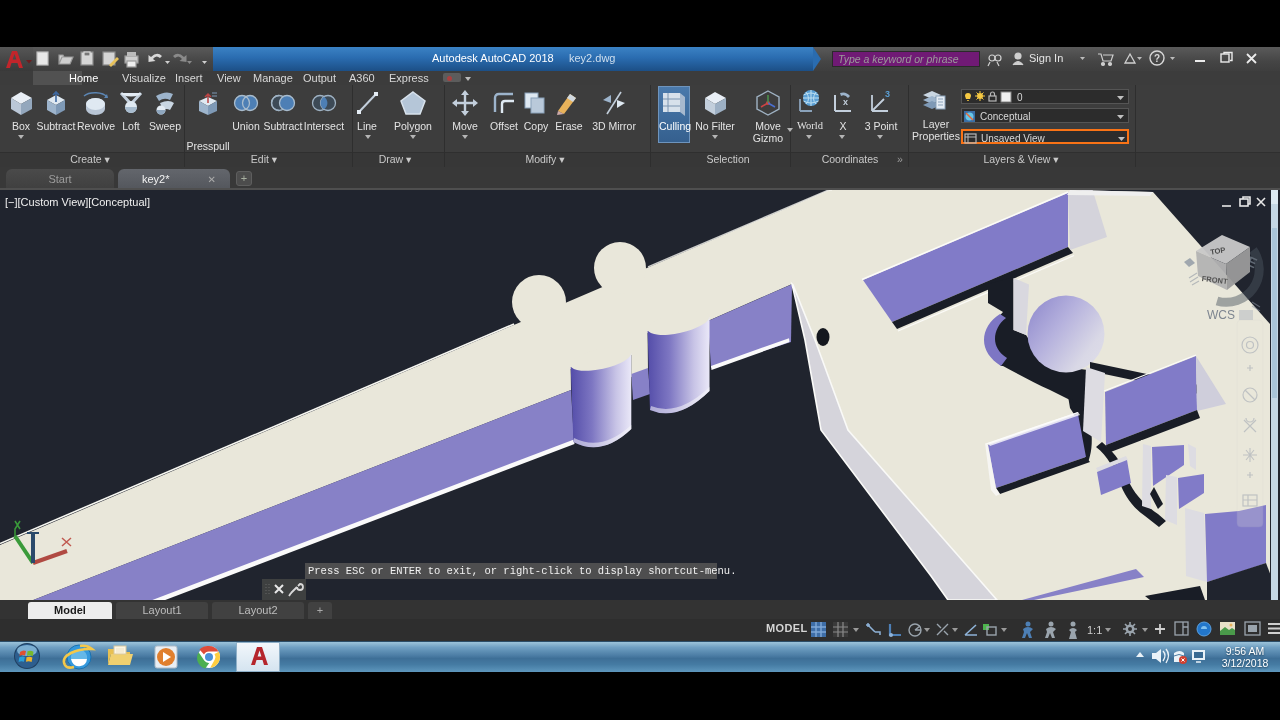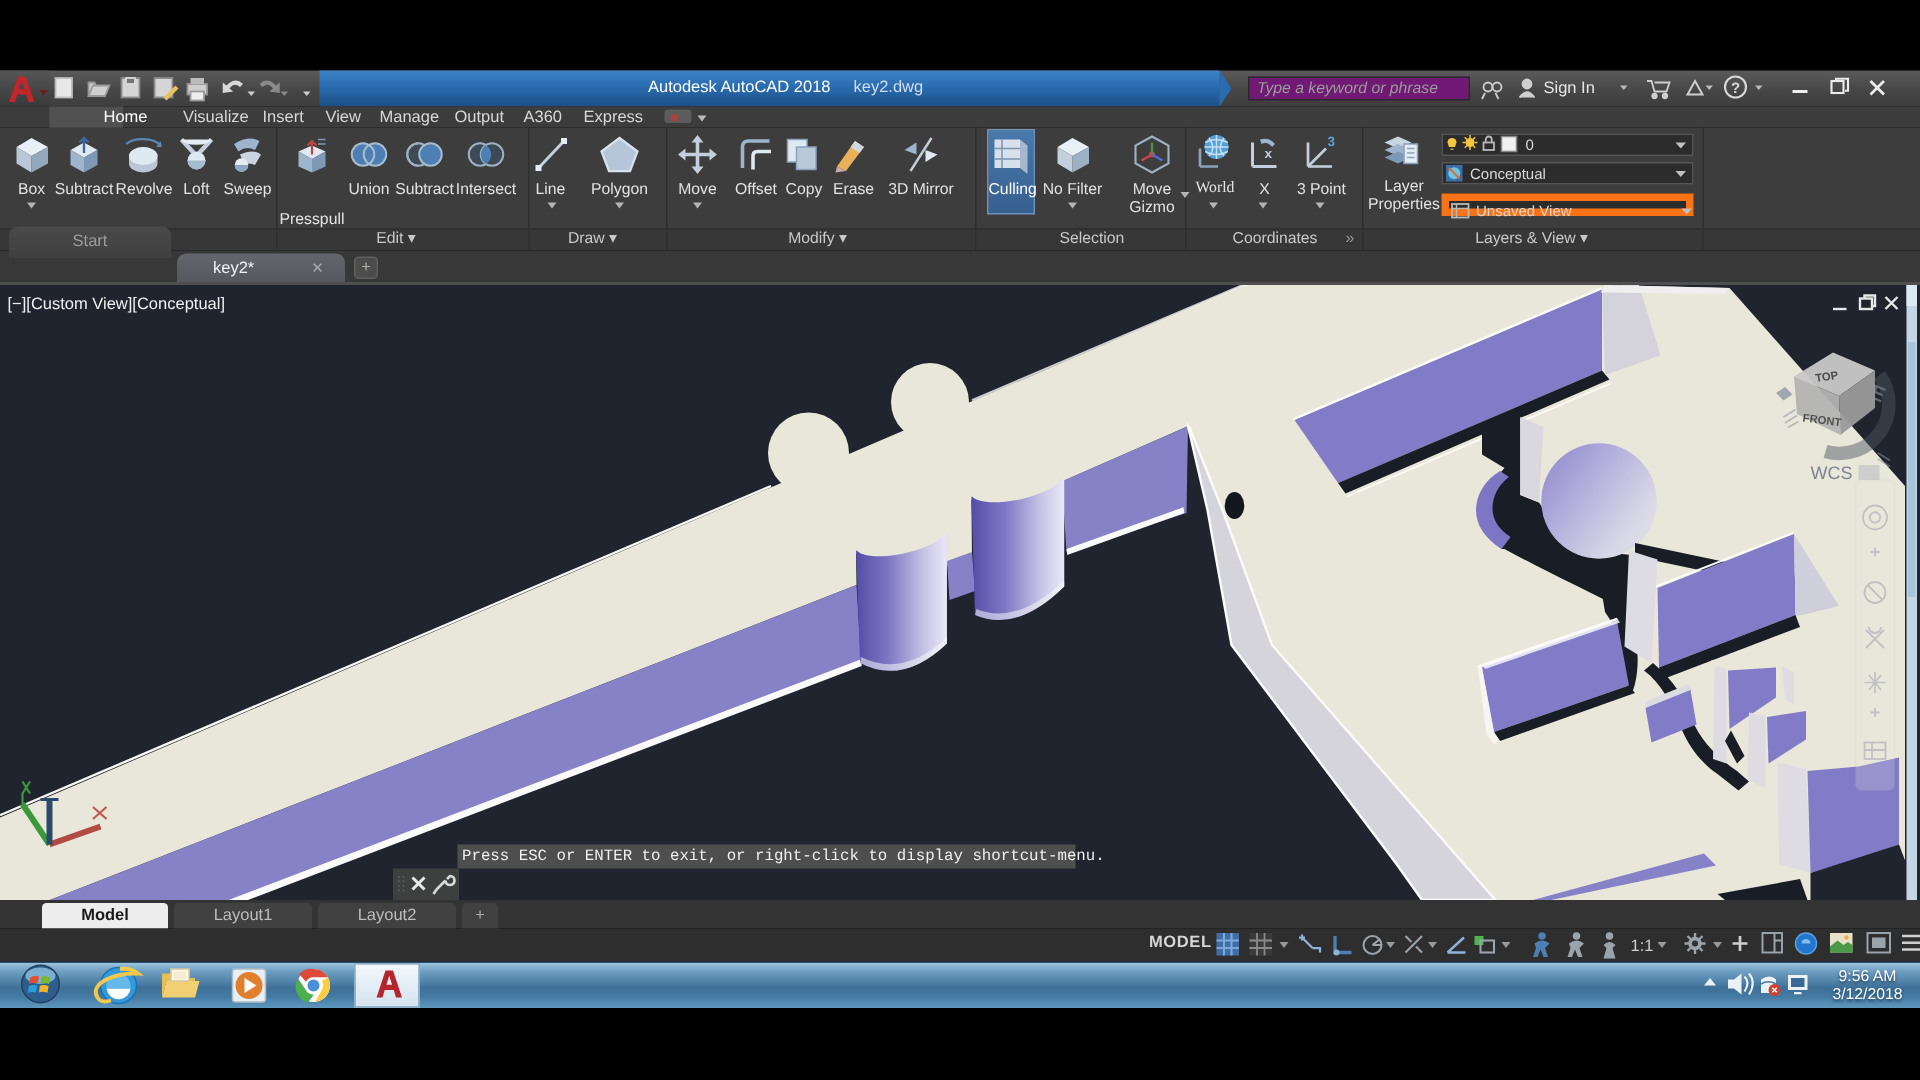--- a/index.html
+++ b/index.html
@@ -300,31 +300,31 @@
   </div>
   <div class="abs" style="top:108px;left:961px;width:168px;height:15px;background:#2c2c2c;border:1px solid #555;">
     <svg width="166" height="13">
       <rect x="2" y="1" width="11" height="11" fill="#3a6ea5"></rect>
         <circle cx="7.5" cy="6.5" r="4" fill="#67c8e8"></circle>
         <path d="M4,3 l7,7" stroke="#e86a3a" stroke-width="1.5"></path>
       <text x="18" y="10" fill="#d8d8d8" font-size="10">Conceptual</text>
       <path d="M155,5 l7,0 l-3.5,4 z" fill="#c0c0c0"></path>
     </svg>
   </div>
-  <div class="abs" style="top:129px;left:961px;width:168px;height:15px;background:#2c2c2c;border:5px solid #f97316;">
+  <div class="abs" style="top:129px;left:961px;width:168px;height:15px;background:#2c2c2c;border:2px solid #f97316;">
     <svg width="166" height="13">
       <rect x="2" y="2" width="11" height="9" fill="none" stroke="#b8b8b8" stroke-width="1.2"></rect>
         <path d="M2,5 h11 M5,2 v9" stroke="#b8b8b8" stroke-width="1"></path>
       <text x="18" y="10" fill="#d8d8d8" font-size="10">Unsaved View</text>
       <path d="M155,5 l7,0 l-3.5,4 z" fill="#c0c0c0"></path>
     </svg>
   </div>
 
   <div class="abs" style="top:167px;left:0;width:1280px;height:23px;background:#383838;"></div>
-  <div class="abs" style="top:151px;left:6px;width:108px;height:21px;background:linear-gradient(180deg,#4a4a4a,#3f3f3f);border-radius:6px 6px 0 0;color:#9d9d9d;font-size:11px;text-align:center;line-height:20px;">Start</div>
+  <div class="abs" style="top:169px;left:6px;width:108px;height:21px;background:linear-gradient(180deg,#4a4a4a,#3f3f3f);border-radius:6px 6px 0 0;color:#9d9d9d;font-size:11px;text-align:center;line-height:20px;">Start</div>
   <div class="abs" style="top:169px;left:118px;width:112px;height:21px;background:linear-gradient(180deg,#63666c,#53565c);border-radius:6px 6px 0 0;color:#f2f2f2;font-size:11px;line-height:20px;"><span style="margin-left:24px;">key2*</span><span style="color:#aaa;margin-left:38px;font-size:10px;">✕</span></div>
   <div class="abs" style="top:171px;left:236px;width:16px;height:15px;background:#4c4c4c;border:1px solid #5e5e5e;border-radius:3px;color:#a8b0a0;font-size:11px;text-align:center;line-height:13px;">+</div>
   <div class="abs" style="top:188px;left:0;width:1280px;height:2px;background:#4f4f4f;"></div>
 
   <svg class="abs" style="top:190px;left:0;" viewBox="0 190 1280 410" width="1280" height="410">
     <defs>
       <linearGradient id="cylg" x1="0" y1="0" x2="1" y2="0">
         <stop offset="0" stop-color="#544da9"></stop>
           <stop offset="0.35" stop-color="#7d76c2"></stop>
           <stop offset="0.75" stop-color="#c8c4e6"></stop>

